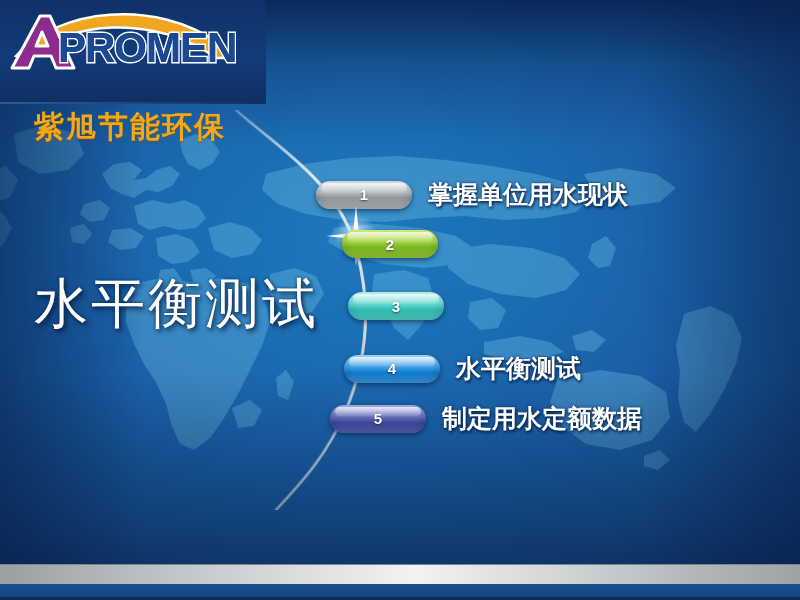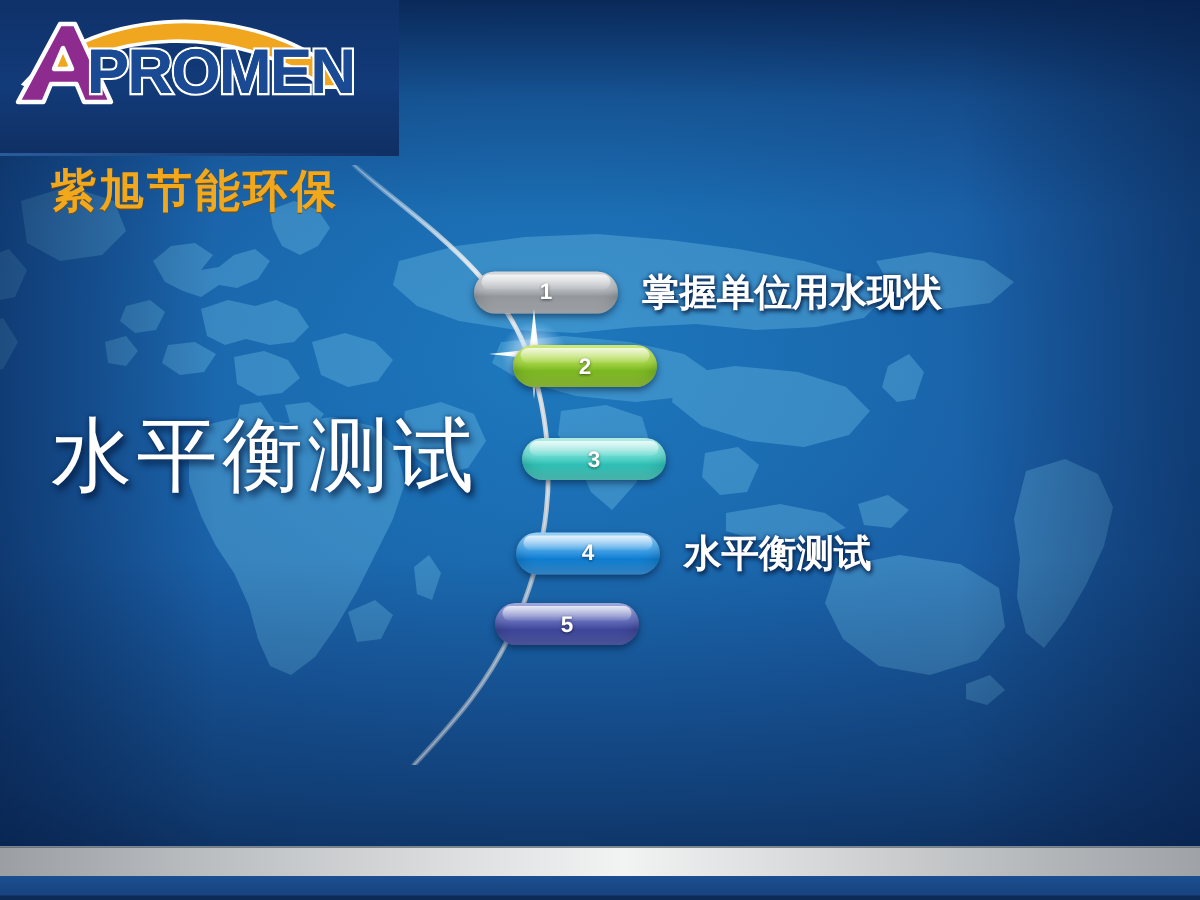--- a/index.html
+++ b/index.html
@@ -244,18 +244,19 @@
     <div class="pill" style="background:linear-gradient(to bottom,#9fd3f6 0%,#4ba6e8 38%,#0f7fd4 64%,#3c9ae4 100%);">
       <span class="pill-num">4</span>
     </div>
     <div class="row-label">水平衡测试</div>
   </div>
 
   <div class="row" style="left:330px;top:402px;">
     <div class="pill" style="background:linear-gradient(to bottom,#a3abdc 0%,#6b74bd 38%,#3e479d 64%,#5962b3 100%);">
       <span class="pill-num">5</span>
     </div>
+    <div class="row-label">制定用水定额数据</div>
   </div>
 
   <div id="bar-silver"></div>
   <div id="bar-bottom"></div>
 
 </div>
 
 </body></html>

